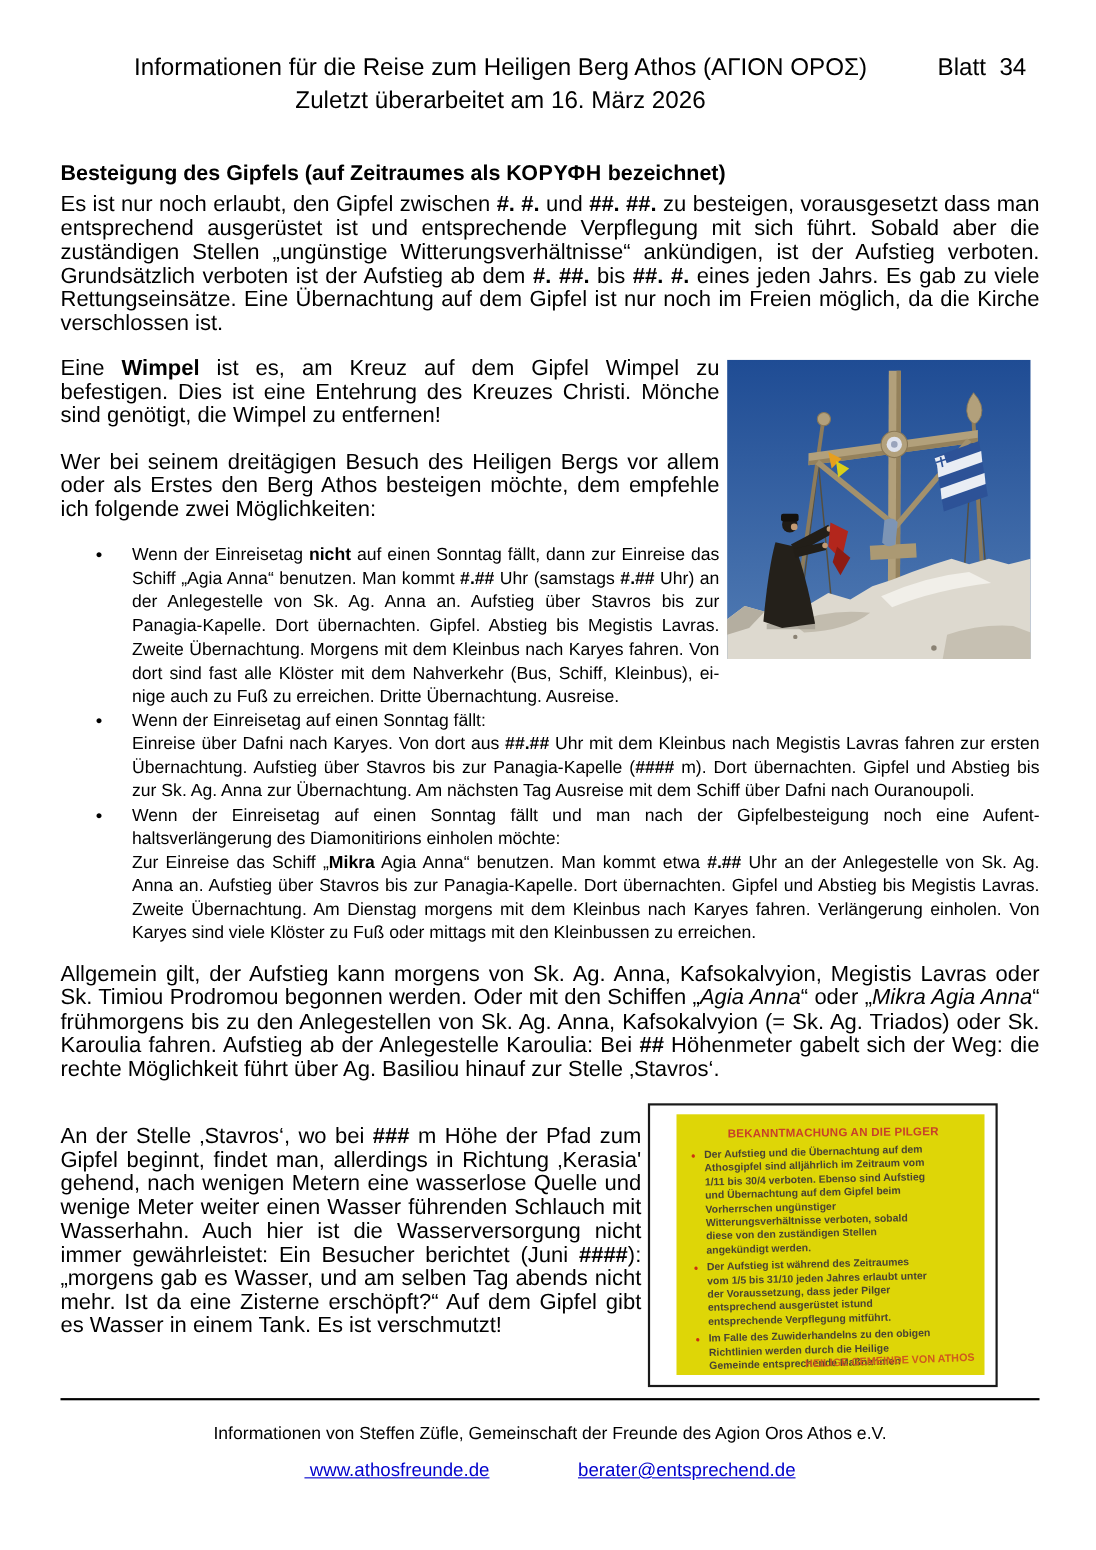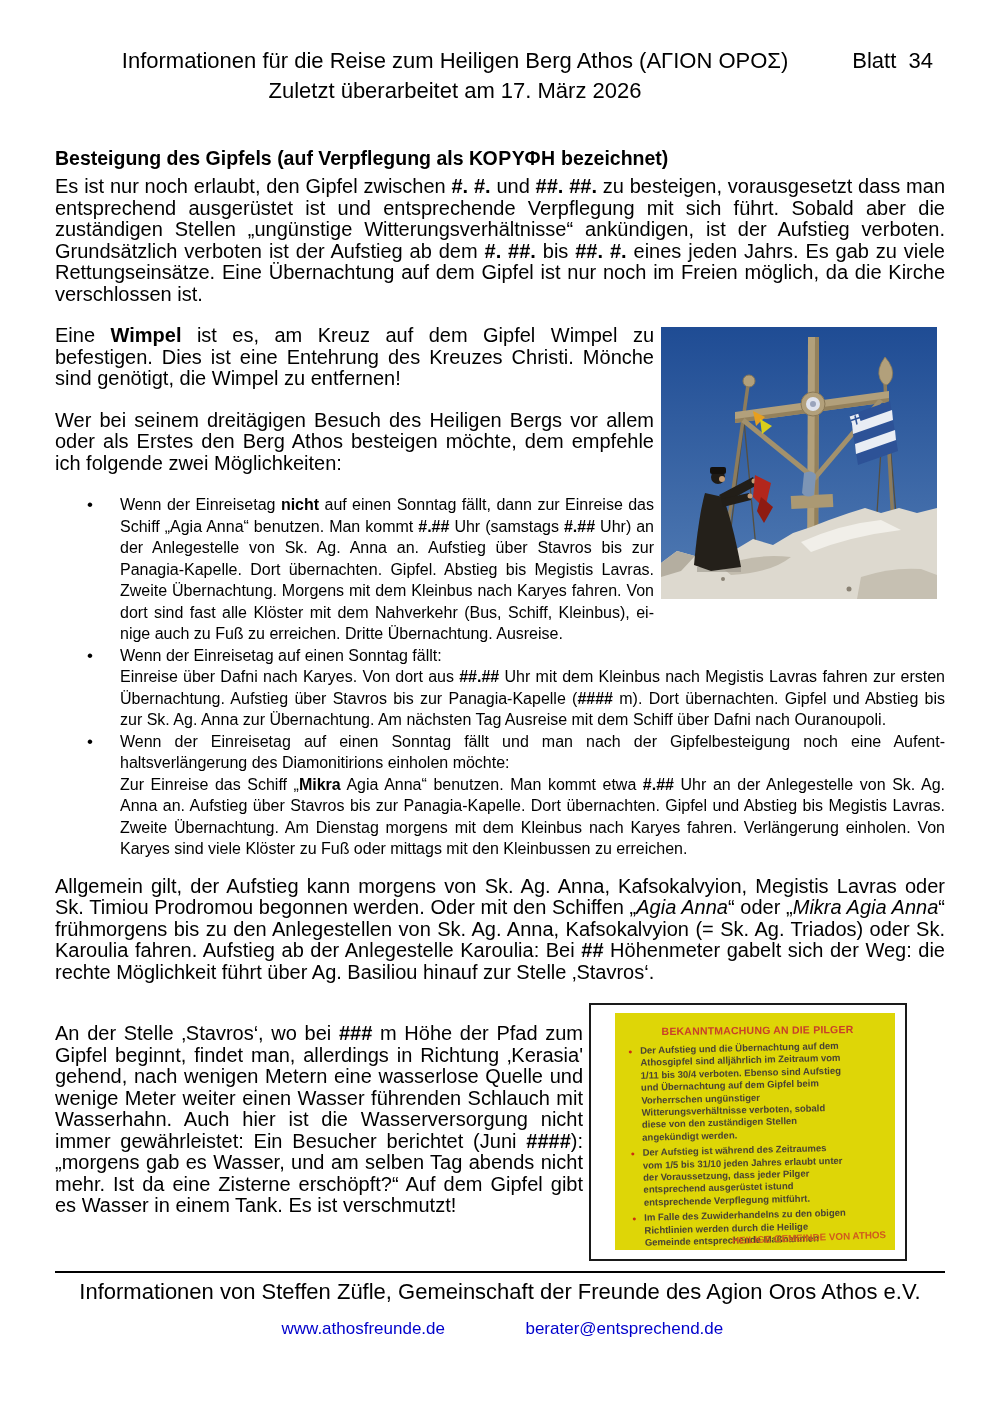--- a/index.html
+++ b/index.html
@@ -42,41 +42,41 @@
   .sign-items{margin-top:9px;width:216px;transform:rotate(-1.4deg);transform-origin:left top;}
   .sign-item{position:relative;padding-left:12px;font-size:9.5px;line-height:12.4px;
              color:#4a4334;font-weight:bold;margin-bottom:3px;text-align:left;}
   .sign-item::before{content:'\25CF';color:#cc2e12;position:absolute;left:0;top:1px;font-size:7px;}
   .sign-sig{position:absolute;right:9px;bottom:7px;color:#d05a1e;font-weight:bold;
             font-size:9.8px;transform:rotate(-2.2deg);white-space:nowrap;}
 
   
   .footer{position:absolute;top:1271px;left:55px;width:890px;text-align:center;}
   .footer-rule{border-top:2px solid #000;height:0;}
-  .credit{margin-top:6px;font-size:22px;}
+  .credit{margin-top:22px;font-size:16px;}
   .links{margin-top:14px;}
-  .link{margin:1px 38px;color:#0000cc;font-size:17px;cursor:pointer;white-space:pre;}
+  .link{margin:1px 38px;color:#0000cc;text-decoration:underline;font-size:17px;cursor:pointer;white-space:pre;}
   b{font-weight:bold;} i{font-style:italic;}
 </style>
 </head>
 <body>
 
 <div class="page">
   <div class="content">
 
     <div class="doc-header">
       <div class="h-line1">
         <span>Informationen für die Reise zum Heiligen Berg Athos (ΑΓΙΟΝ ΟΡΟΣ)</span>
         <span class="blatt">Blatt  34</span>
       </div>
-      <div class="h-line2">Zuletzt überarbeitet am 17. März 2026</div>
+      <div class="h-line2">Zuletzt überarbeitet am 16. März 2026</div>
     </div>
 
     <div class="section-heading">
-      <span>Besteigung des Gipfels (auf Verpflegung als </span><span class="greek">ΚΟΡΥΦΗ</span><span> bezeichnet)</span>
+      <span>Besteigung des Gipfels (auf Zeitraumes als </span><span class="greek">ΚΟΡΥΦΗ</span><span> bezeichnet)</span>
     </div>
 
     <p class="para p1">Es ist nur noch erlaubt, den Gipfel zwischen <b>#. #.</b> und <b>##. ##.</b> zu besteigen, vorausgesetzt dass man ent­sprechend ausgerüstet ist und entsprechende Verpflegung mit sich führt. Sobald aber die zuständigen Stel­len „ungünstige Witterungsverhältnisse“ ankündigen, ist der Aufstieg verboten. Grundsätzlich verboten ist der Aufstieg ab dem <b>#. ##.</b> bis <b>##. #.</b> eines jeden Jahrs. Es gab zu viele Rettungseinsätze. Eine Übernachtung auf dem Gipfel ist nur noch im Freien möglich, da die Kirche verschlossen ist.</p>
 
     <div class="clearfix">
       <div class="photo-wrap">
         <svg viewBox="0 0 276 272" xmlns="http://www.w3.org/2000/svg">
           <defs>
             <linearGradient id="sky" x1="0" y1="0" x2="0" y2="1">
               <stop offset="0" stop-color="#1f4c94"></stop>

